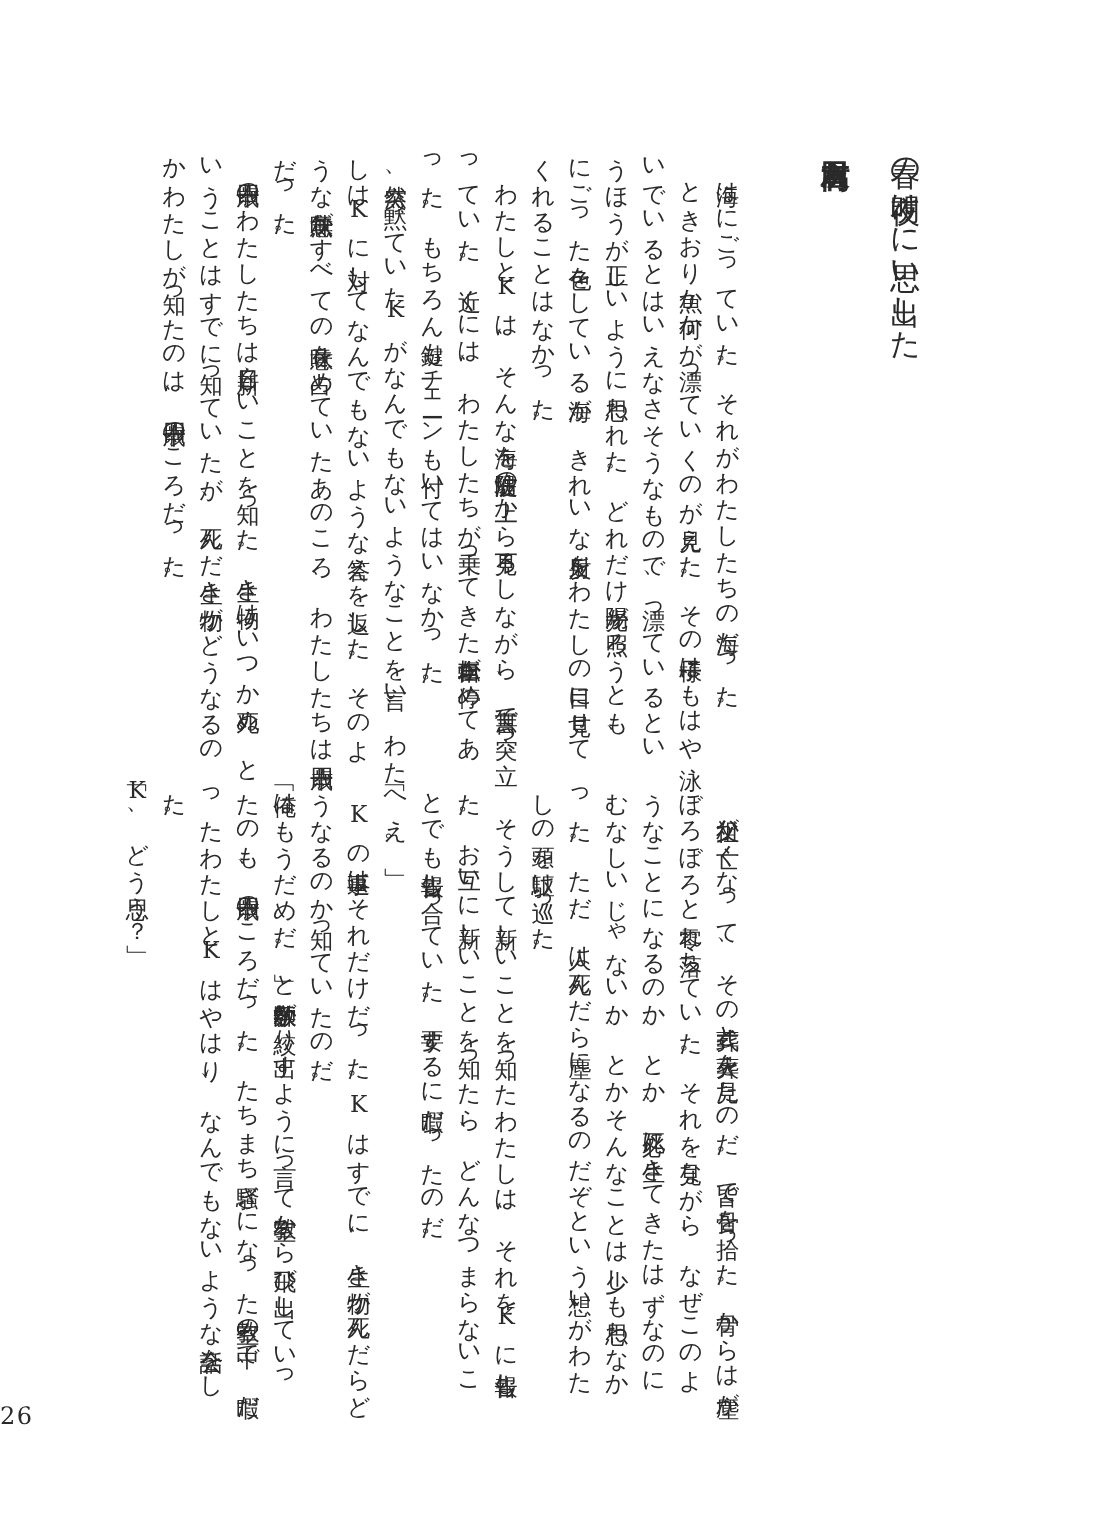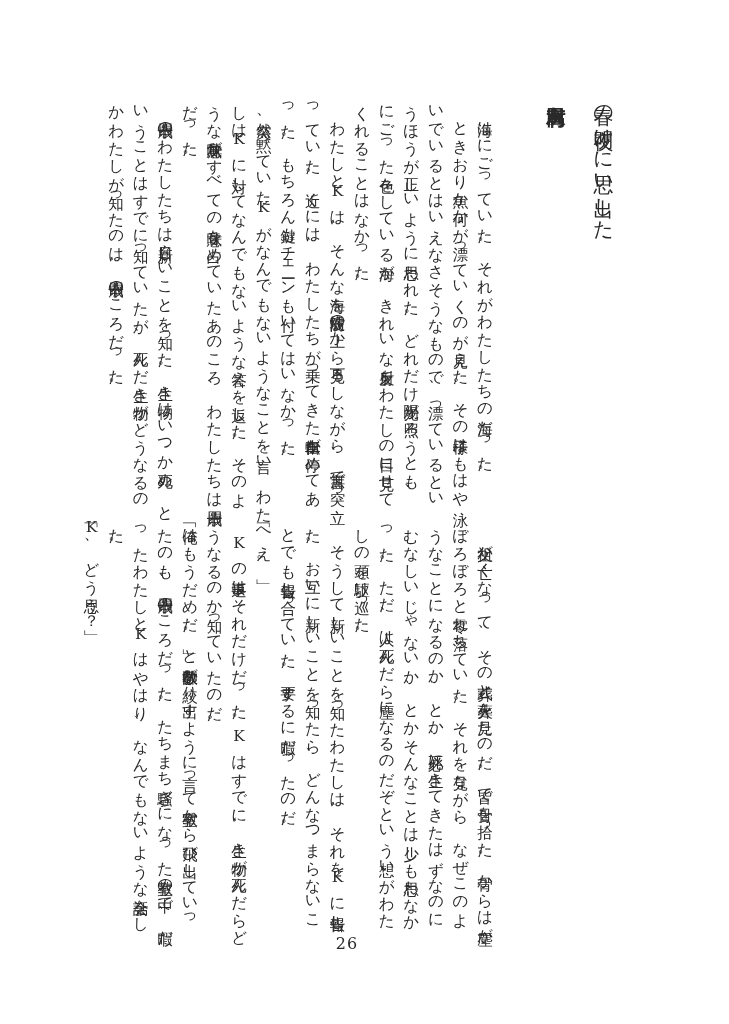--- a/index.html
+++ b/index.html
@@ -57,21 +57,21 @@
     padding: 0;
     text-indent: 1em;
   }
   .block p.no-indent { text-indent: 0; }
   
   .page-footer {
     position: absolute;
     top: 934px;
     left: 0;
     width: 694px;
-    text-align: center;
+    text-align: left;
   }
   .page-number {
     font-size: 16px;
     letter-spacing: 1px;
   }
 </style>
 </head>
 <body>
 
 <div class="page">

